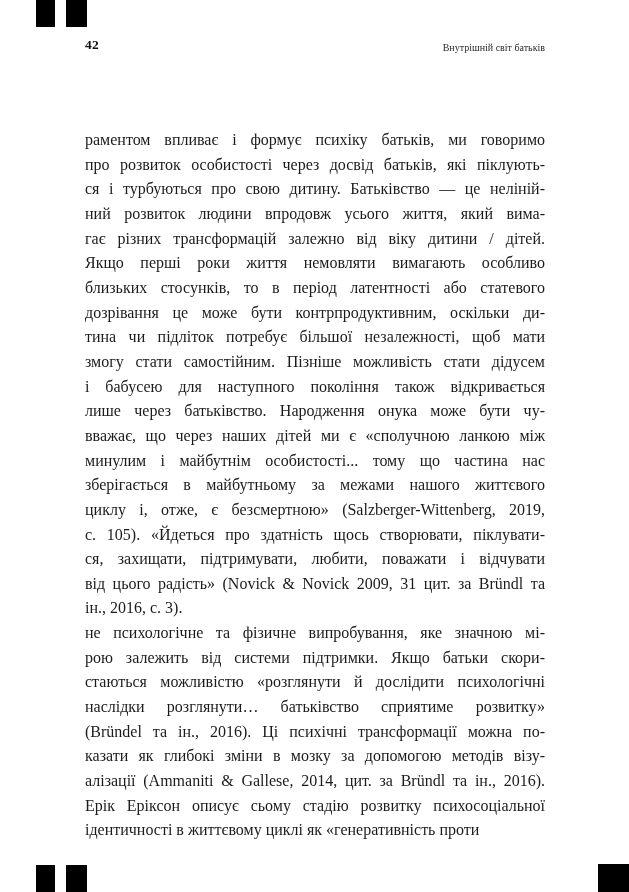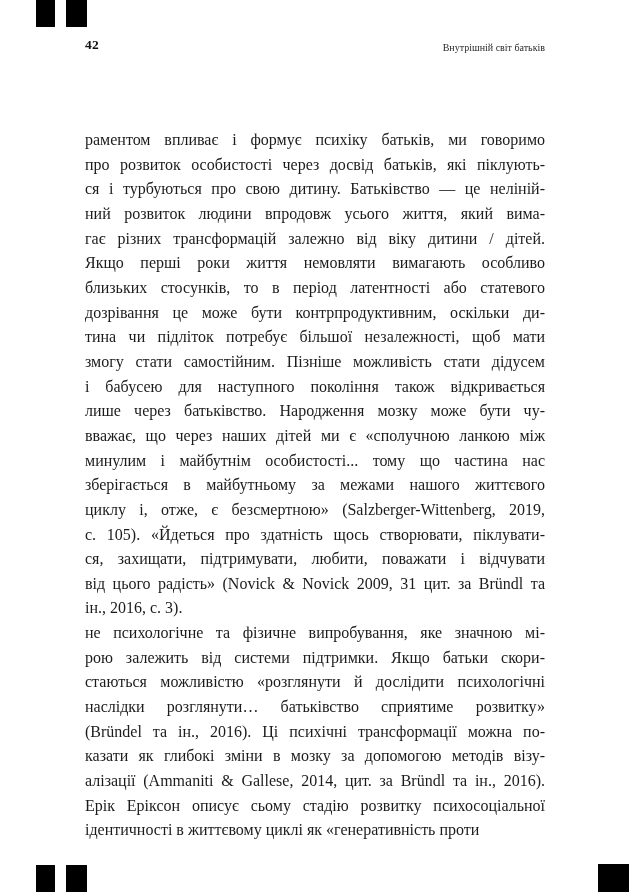--- a/index.html
+++ b/index.html
@@ -78,21 +78,21 @@
       <div class="line">про розвиток особистості через досвід батьків, які піклують-</div>
       <div class="line">ся і турбуються про свою дитину. Батьківство — це неліній-</div>
       <div class="line">ний розвиток людини впродовж усього життя, який вима-</div>
       <div class="line">гає різних трансформацій залежно від віку дитини / дітей.</div>
       <div class="line">Якщо перші роки життя немовляти вимагають особливо</div>
       <div class="line">близьких стосунків, то в період латентності або статевого</div>
       <div class="line">дозрівання це може бути контрпродуктивним, оскільки ди-</div>
       <div class="line">тина чи підліток потребує більшої незалежності, щоб мати</div>
       <div class="line">змогу стати самостійним. Пізніше можливість стати дідусем</div>
       <div class="line">і бабусею для наступного покоління також відкривається</div>
-      <div class="line">лише через батьківство. Народження мозку може бути чу-</div>
+      <div class="line">лише через батьківство. Народження онука може бути чу-</div>
       <div class="line">вважає, що через наших дітей ми є «сполучною ланкою між</div>
       <div class="line">минулим і майбутнім особистості... тому що частина нас</div>
       <div class="line">зберігається в майбутньому за межами нашого життєвого</div>
       <div class="line">циклу і, отже, є безсмертною» (Salzberger-Wittenberg, 2019,</div>
       <div class="line">с. 105). «Йдеться про здатність щось створювати, піклувати-</div>
       <div class="line">ся, захищати, підтримувати, любити, поважати і відчувати</div>
       <div class="line">від цього радість» (Novick &amp; Novick 2009, 31 цит. за Bründl та</div>
       <div class="line last">ін., 2016, с. 3).</div>
       <div class="line">не психологічне та фізичне випробування, яке значною мі-</div>
       <div class="line">рою залежить від системи підтримки. Якщо батьки скори-</div>

